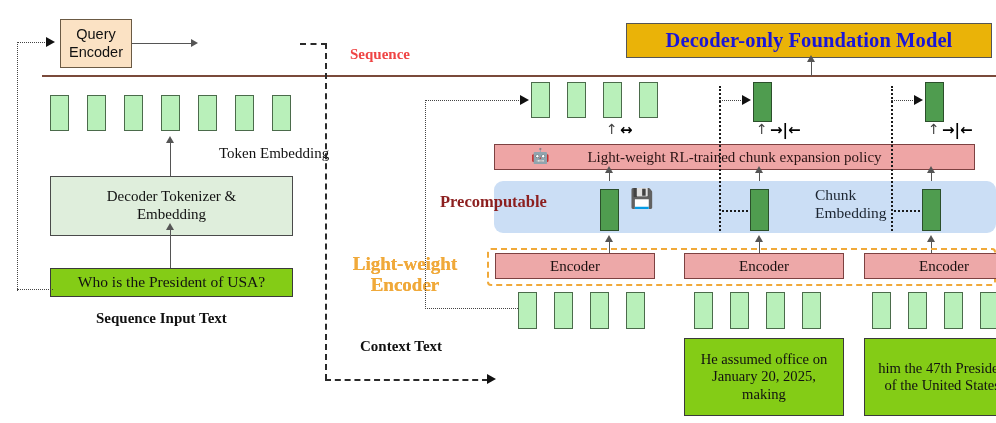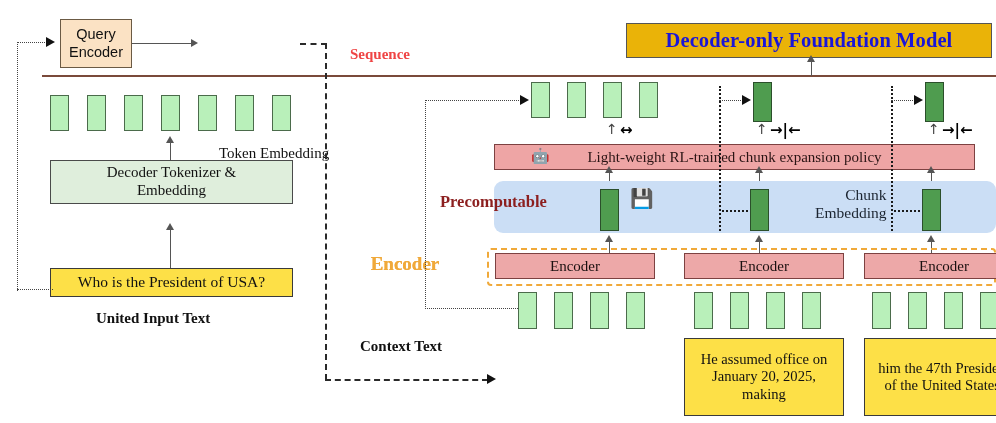--- a/index.html
+++ b/index.html
@@ -1,21 +1,21 @@
 <!DOCTYPE html>
 <html><head>
 <meta charset="utf-8">
 <style>
   html,body{margin:0;padding:0;background:#ffffff;}
   body{font-family:"Liberation Serif", serif;}
   #stage{position:relative;width:996px;height:423px;background:#fff;overflow:hidden;}
   .abs{position:absolute;box-sizing:border-box;}
 
   
-  .box{border:1.4px solid #3a3a3a;background:#fde047;display:flex;align-items:center;
+  .box{border:1.4px solid #3a3a3a;background:#84cc16;display:flex;align-items:center;
        justify-content:center;text-align:center;line-height:1.18;color:#111;}
   .qenc{background:#fbe2c4;border:1.5px solid #6b5a44;font-family:"Liberation Sans",sans-serif;
         font-size:14.5px;color:#111;}
   .tokbox{background:#dfeedc;border:1.5px solid #4a4a4a;font-size:15px;}
   .inputbox{font-size:15.5px;}
   .ctxbox{font-size:14.6px;}
   .titlebox{border:1.5px solid #555;background:#eab308;}
   .titlebox span{color:#1a16d8;font-weight:bold;font-size:20.5px;letter-spacing:.1px;}
 
   
@@ -42,21 +42,21 @@
        justify-content:center;font-size:15px;color:#1a1010;}
 
   
   .lab{color:#111;white-space:nowrap;}
   .lab.seq{color:#ef4444;font-size:15px;font-weight:bold;font-family:"Liberation Serif",serif;}
   .lab.tokemb{font-size:15px;}
   .lab.bold{font-weight:bold;font-size:15px;}
   .lab.precomp{color:#8c1f1f;font-weight:bold;font-size:16.5px;}
   .lab.lwe{color:#f0a93a;font-weight:bold;font-size:19px;line-height:1.12;text-align:center;
            text-shadow:0 0 0 #f0a93a;}
-  .lab.chunk{color:#1b2430;font-size:15.5px;text-align:right;line-height:1.16;}
+  .lab.chunk{color:#1b2430;font-size:15.5px;text-align:left;line-height:1.16;}
 
   
   .hline{background:#7a4a3a;height:1.6px;}
   .vsolid{background:#555;width:1.4px;}
   .hsolid{background:#555;height:1.4px;}
   .dotv{border-left:2px dotted #1a1a1a;}
   .doth{border-top:2px dotted #1a1a1a;}
   .dashv{border-left:2.4px dashed #2a2a2a;}
   .dashh{border-top:2.4px dashed #2a2a2a;}
   .dotv-fine{border-left:1.7px dotted #444;}
@@ -103,33 +103,33 @@
   <div class="abs tok" style="left:161px;top:95px;width:19px;height:36px;"></div>
   <div class="abs tok" style="left:198px;top:95px;width:19px;height:36px;"></div>
   <div class="abs tok" style="left:235px;top:95px;width:19px;height:36px;"></div>
   <div class="abs tok" style="left:272px;top:95px;width:19px;height:36px;"></div>
 
   <div class="abs vsolid" style="left:170px;top:140px;height:40px;"></div>
   <div class="abs ahU" style="left:166px;top:136px;"></div>
 
   <div class="abs lab tokemb" style="left:183px;top:145px;margin-left:36px;">Token Embedding</div>
 
-  <div class="abs box tokbox" style="left:50px;top:160px;width:243px;height:44px;">
+  <div class="abs box tokbox" style="left:50px;top:176px;width:243px;height:60px;">
     <div style="display:flex;flex-direction:column;">
       <span>Decoder Tokenizer &amp;</span>
       <span>Embedding</span>
     </div>
   </div>
 
   <div class="abs vsolid" style="left:170px;top:228px;height:42px;"></div>
   <div class="abs ahU" style="left:166px;top:223px;"></div>
 
   <div class="abs box inputbox" style="left:50px;top:268px;width:243px;height:29px;">Who is the President of USA?</div>
 
-  <div class="abs lab bold" style="left:96px;top:310px;">United Input Text</div>
+  <div class="abs lab bold" style="left:96px;top:310px;">Sequence Input Text</div>
 
   <div class="abs doth-fine" style="left:17px;top:289px;width:36px;"></div>
   <div class="abs dotv-fine" style="left:17px;top:42px;height:249px;"></div>
   <div class="abs doth-fine" style="left:17px;top:42px;width:30px;"></div>
   <div class="abs ahRk" style="left:46px;top:37px;"></div>
 
   <div class="abs dashh" style="left:300px;top:43px;width:27px;"></div>
   <div class="abs dashv" style="left:325px;top:43px;height:337px;"></div>
   <div class="abs dashh" style="left:325px;top:379px;width:163px;"></div>
   <div class="abs ahRk" style="left:487px;top:374px;"></div>
@@ -202,20 +202,21 @@
   <div class="abs vsolid" style="left:931px;top:240px;height:21px;"></div>
   <div class="abs ahU" style="left:927px;top:235px;"></div>
 
   <div class="abs encdash" style="left:487px;top:248px;width:509px;height:38px;"></div>
 
   <div class="abs enc" style="left:495px;top:253px;width:160px;height:26px;">Encoder</div>
   <div class="abs enc" style="left:684px;top:253px;width:160px;height:26px;">Encoder</div>
   <div class="abs enc" style="left:864px;top:253px;width:160px;height:26px;">Encoder</div>
 
   <div class="abs lab lwe" style="left:330px;top:253px;width:150px;">
+    <div>Light-weight</div>
     <div>Encoder</div>
   </div>
 
   <div class="abs dotv-fine" style="left:425px;top:100px;height:209px;"></div>
   <div class="abs doth-fine" style="left:425px;top:308px;width:95px;"></div>
 
   <div class="abs tok" style="left:518px;top:292px;width:19px;height:37px;"></div>
   <div class="abs tok" style="left:554px;top:292px;width:19px;height:37px;"></div>
   <div class="abs tok" style="left:590px;top:292px;width:19px;height:37px;"></div>
   <div class="abs tok" style="left:626px;top:292px;width:19px;height:37px;"></div>

